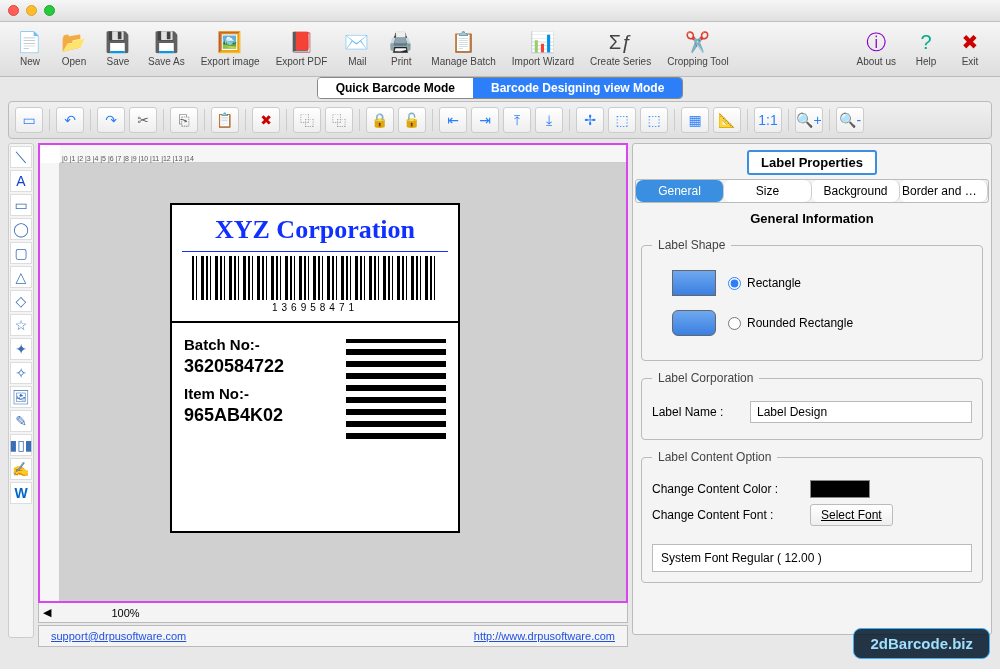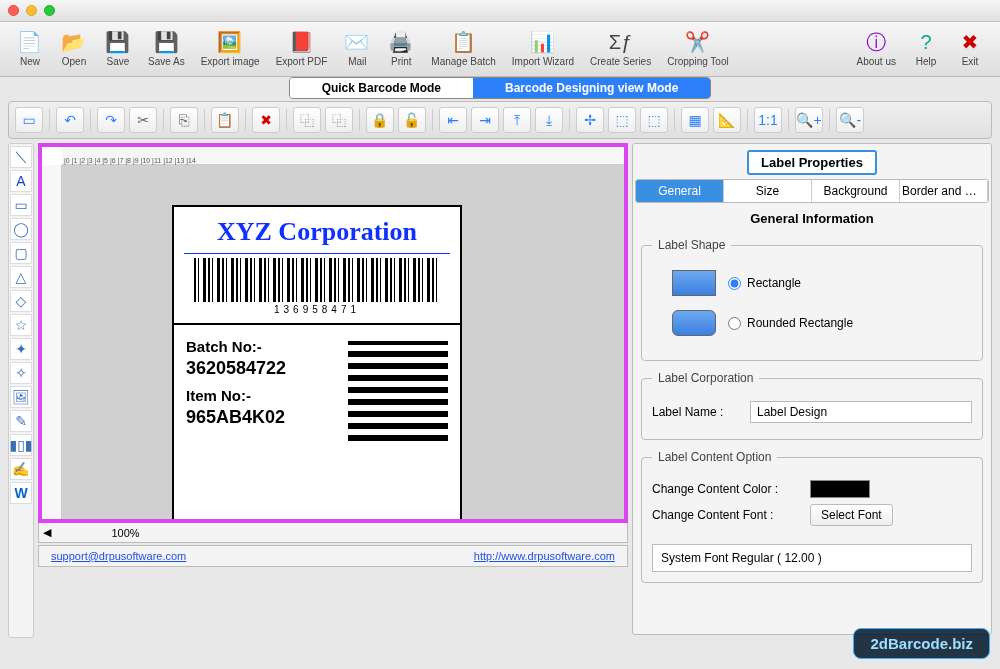--- a/index.html
+++ b/index.html
@@ -13,36 +13,36 @@
 .dot.grn { background:#27c93f; border:1px solid #1aab29; }
 .title-text { flex:1; text-align:center; font-size:12px; color:#444; }
 
 .maintoolbar { height: 55px; background: linear-gradient(#f6f6f6,#dedede); display:flex; padding: 4px 8px 0 8px; border-bottom:1px solid #bbb; }
 .tbtn { display:flex; flex-direction:column; align-items:center; padding:2px 8px; font-size:10px; color:#444; cursor:default; }
 .tbtn .ico { width:28px; height:28px; display:flex; align-items:center; justify-content:center; font-size:20px; }
 .spacer { flex:1; }
 
 .modebar { height: 24px; display:flex; justify-content:center; align-items:center; background:#e8e8e8; padding:2px 0 4px 0; }
 .modebar .pill { display:flex; border:1px solid #888; border-radius:4px; overflow:hidden; font-size:12px; font-weight:bold; }
-.modebar .seg { padding:3px 32px; }
+.modebar .seg { padding:3px 18px; }
 .modebar .seg.white { background:#fff; color:#000; }
 .modebar .seg.blue { background:#2d7ff9; color:#fff; }
 
 .secondbar { height: 38px; margin: 0 8px; background:linear-gradient(#f0f0f0,#e0e0e0); border:1px solid #bbb; border-radius:4px; display:flex; align-items:center; padding:0 6px; gap:4px; }
 .sbtn { width:28px; height:26px; border:1px solid #ccc; border-radius:3px; background:linear-gradient(#fff,#eee); display:flex; align-items:center; justify-content:center; font-size:14px; color:#666; }
 .sbtn.blue { color:#2d7ff9; }
 .sep { width:1px; height:22px; background:#ccc; margin:0 2px; }
 
 .workarea { display:flex; height: 495px; margin: 4px 8px 0 8px; gap:4px; }
 
 .lefttools { width:26px; display:flex; flex-direction:column; gap:2px; border:1px solid #ccc; border-radius:3px; background:#f4f4f4; padding:2px 1px; }
 .lt { width:22px; height:22px; border:1px solid #ddd; background:#fff; display:flex; align-items:center; justify-content:center; font-size:14px; color:#3a6fb7; margin:0 auto; }
 
 .canvas-wrap { flex: 0 0 590px; }
-.canvas-frame { border:4px solid #d946ef; background:#fff; height:380px; position:relative; }
+.canvas-frame { border:2px solid #d946ef; background:#fff; height:460px; position:relative; }
 .ruler-h { position:absolute; top:0; left:20px; right:0; height:18px; background:#f6f6f6; border-bottom:1px solid #ccc; font-size:7px; color:#555; display:flex; align-items:flex-end; padding-left:2px; }
 .ruler-v { position:absolute; top:18px; left:0; width:20px; bottom:0; background:#f6f6f6; border-right:1px solid #ccc; }
 .canvas-area { position:absolute; top:18px; left:20px; right:0; bottom:0; background:#d0d0d0; overflow:hidden; }
 .label-card { position:absolute; top:40px; left:110px; width:290px; height:330px; background:#fff; border:2px solid #000; }
 .label-card .hdr { font-family: "Times New Roman", serif; font-weight:bold; font-style:normal; color:#1030ff; font-size:26px; text-align:center; padding:10px 0 6px 0; border-bottom:1px solid #1030ff; margin:0 10px; }
 .row1 { display:flex; justify-content:space-between; padding:8px 14px 2px 14px; font-weight:bold; font-size:15px; }
 .bc1 { height:44px; margin:4px 20px 0 20px; background: repeating-linear-gradient(90deg,#000 0 2px,#fff 2px 4px,#000 4px 5px,#fff 5px 9px,#000 9px 12px,#fff 12px 14px); }
 .bcnum { text-align:center; font-size:10px; letter-spacing:4px; padding:2px 0 4px 0; }
 .divider { height:2px; background:#000; margin:4px 0; }
 .lower { display:flex; padding:6px 12px 0 12px; }
@@ -55,35 +55,35 @@
 
 .zoombar { height:20px; border:1px solid #bbb; border-top:none; display:flex; align-items:center; padding:0 4px; font-size:11px; background:#f4f4f4; }
 .zoombar .zsel { margin-left:60px; }
 
 .bottomlinks { height:22px; border:1px solid #bbb; margin-top:2px; display:flex; align-items:center; padding:0 12px; font-size:11px; background:#f4f4f4; }
 .bottomlinks a { color:#2050e0; text-decoration:underline; }
 
 .proppanel { flex:1; border:1px solid #bbb; background:#f4f4f4; border-radius:3px; padding:2px; height:492px; }
 .prop-title { text-align:center; border:2px solid #3a8fe0; border-radius:3px; background:#fff; font-size:13px; font-weight:bold; padding:3px 4px; margin:4px auto; width:130px; }
 .tabs { display:flex; border:1px solid #bbb; border-radius:3px; overflow:hidden; font-size:12px; margin:2px 0; }
-.tabs .t { flex:1; text-align:center; padding:4px 2px; background:#fff; border-right:1px solid #ccc; white-space:nowrap; overflow:hidden; text-overflow:ellipsis; }
+.tabs .t { flex:1; text-align:center; padding:4px 2px; background:#fff; border-right:1px solid #ccc; white-space:nowrap; overflow:hidden; text-overflow:ellipsis;border-radius:7px; }
 .tabs .t.active { background:#3a8fe0; color:#fff; }
 .section-title { text-align:center; font-weight:bold; font-size:13px; padding:6px 0; }
 fieldset { border:1px solid #bbb; border-radius:4px; margin:6px 6px 10px 6px; padding:10px 10px; font-size:12px; }
 legend { padding:0 6px; color:#444; }
 .shape-row { display:flex; align-items:center; gap:12px; margin:8px 0 14px 20px; }
 .shape-swatch { width:44px; height:26px; background:linear-gradient(#6ea8f0,#3a7fe0); border:1px solid #666; }
 .shape-swatch.rounded { border-radius:6px; }
 .radio { display:inline-flex; align-items:center; gap:6px; }
 .radio input { accent-color:#2d7ff9; }
 .form-row { display:flex; align-items:center; gap:8px; margin:6px 0; }
 .form-row label { width:150px; }
 input[type=text], .fake-input { border:1px solid #bbb; padding:3px 6px; font-size:12px; background:#fff; }
 .colorbox { width:60px; height:18px; background:#000; border:1px solid #888; }
-.selbtn { border:1px solid #bbb; padding:3px 10px; background:linear-gradient(#fff,#eee); border-radius:3px; font-size:12px; }
+.selbtn { border:1px solid #bbb; padding:3px 10px; background:linear-gradient(#fff,#eee); border-radius:3px; font-size:12px;text-decoration:underline; }
 .fontbox { border:1px solid #bbb; padding:6px 8px; font-size:12px; background:#fff; margin-top:18px; }
 
 .watermark { position:absolute; right:10px; bottom:10px; background:rgba(0,20,40,.85); color:#9fdfff; padding:6px 16px; border-radius:8px; font-size:15px; font-weight:bold; border:1px solid #3ab0ff; }
 </style>
 </head>
 <body>
 
 <div class="titlebar">
   <div class="traffic">
     <div class="dot red"></div>

